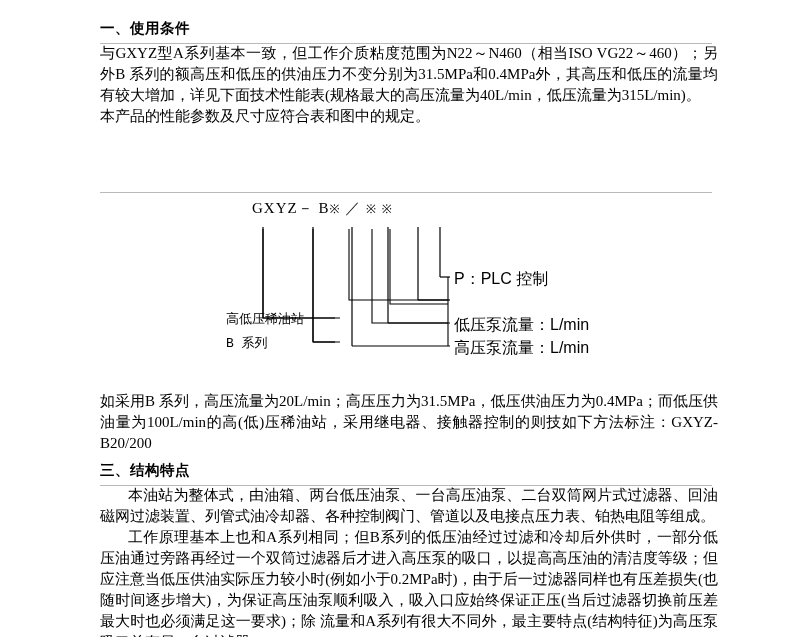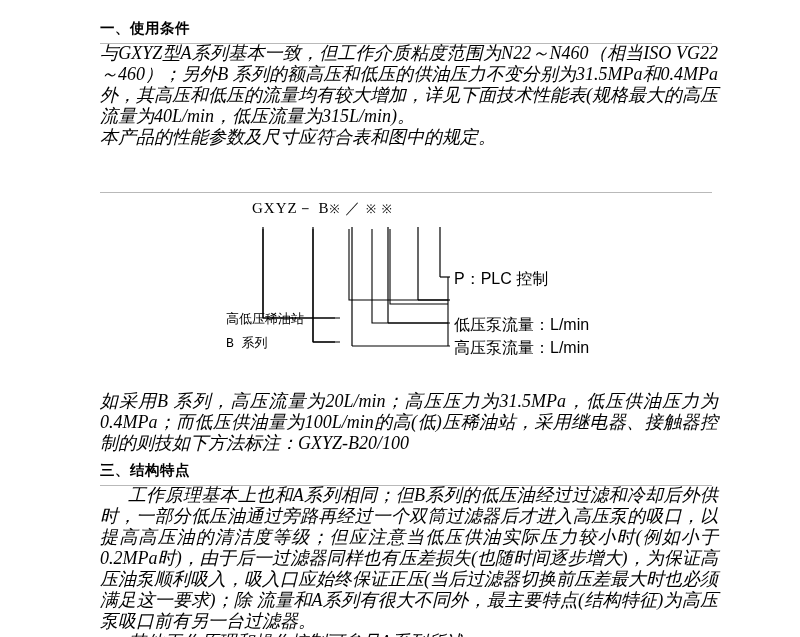--- a/index.html
+++ b/index.html
@@ -27,25 +27,24 @@
     font-weight: bold;
     font-size: 14.5px;
     letter-spacing: 0.5px;
   }
   .hr {
     border: 0;
     border-top: 1px solid #b9b9b9;
     margin: 5px 0 0 0;
   }
   .para {
-    font-size: 18px;
+    font-size: 15px;
     line-height: 21px;
     text-align: justify;
     margin: 0;
-    font-style: italic;
   }
   .indent2 {
     text-indent: 28px;
   }
 
   
   #sec1-head { position:absolute; left:100px; top:6px; }
   #sec1-rule { position:absolute; left:100px; top:25px; width:612px; }
   #sec1-body { position:absolute; left:100px; top:30px; width:618px; }
 
@@ -153,23 +152,24 @@
 
     <div class="lbl" style="left:126px; top:111px;">高低压稀油站</div>
     <div class="lbl" style="left:126px; top:135px;">B 系列</div>
 
     <div class="lbl-r" style="left:354px; top:70px;">P：PLC 控制</div>
     <div class="lbl-r" style="left:354px; top:116px;">低压泵流量：L/min</div>
     <div class="lbl-r" style="left:354px; top:139px;">高压泵流量：L/min</div>
   </div>
 
   <div id="sec2-note">
-    <p class="para">如采用B 系列，高压流量为20L/min；高压压力为31.5MPa，低压供油压力为0.4MPa；而低压供油量为100L/min的高(低)压稀油站，采用继电器、接触器控制的则技如下方法标注：GXYZ-B20/100</p>
+    <p class="para">如采用B 系列，高压流量为20L/min；高压压力为31.5MPa，低压供油压力为0.4MPa；而低压供油量为100L/min的高(低)压稀油站，采用继电器、接触器控制的则技如下方法标注：GXYZ-B20/200</p>
   </div>
 
   <div class="section-head" id="sec3-head">三、结构特点</div>
   <hr class="hr" id="sec3-rule">
   <div id="sec3-body">
+    <p class="para indent2">本油站为整体式，由油箱、两台低压油泵、一台高压油泵、二台双筒网片式过滤器、回油磁网过滤装置、列管式油冷却器、各种控制阀门、管道以及电接点压力表、铂热电阻等组成。</p>
     <p class="para indent2">工作原理基本上也和A系列相同；但B系列的低压油经过过滤和冷却后外供时，一部分低压油通过旁路再经过一个双筒过滤器后才进入高压泵的吸口，以提高高压油的清洁度等级；但应注意当低压供油实际压力较小时(例如小于0.2MPa时)，由于后一过滤器同样也有压差损失(也随时间逐步增大)，为保证高压油泵顺利吸入，吸入口应始终保证正压(当后过滤器切换前压差最大时也必须满足这一要求)；除    流量和A系列有很大不同外，最主要特点(结构特征)为高压泵吸口前有另一台过滤器。</p>
     <p class="para indent2">其他工作原理和操作控制可参见A系列所述。</p>
   </div>
 
 </div>
 
 </body></html>

